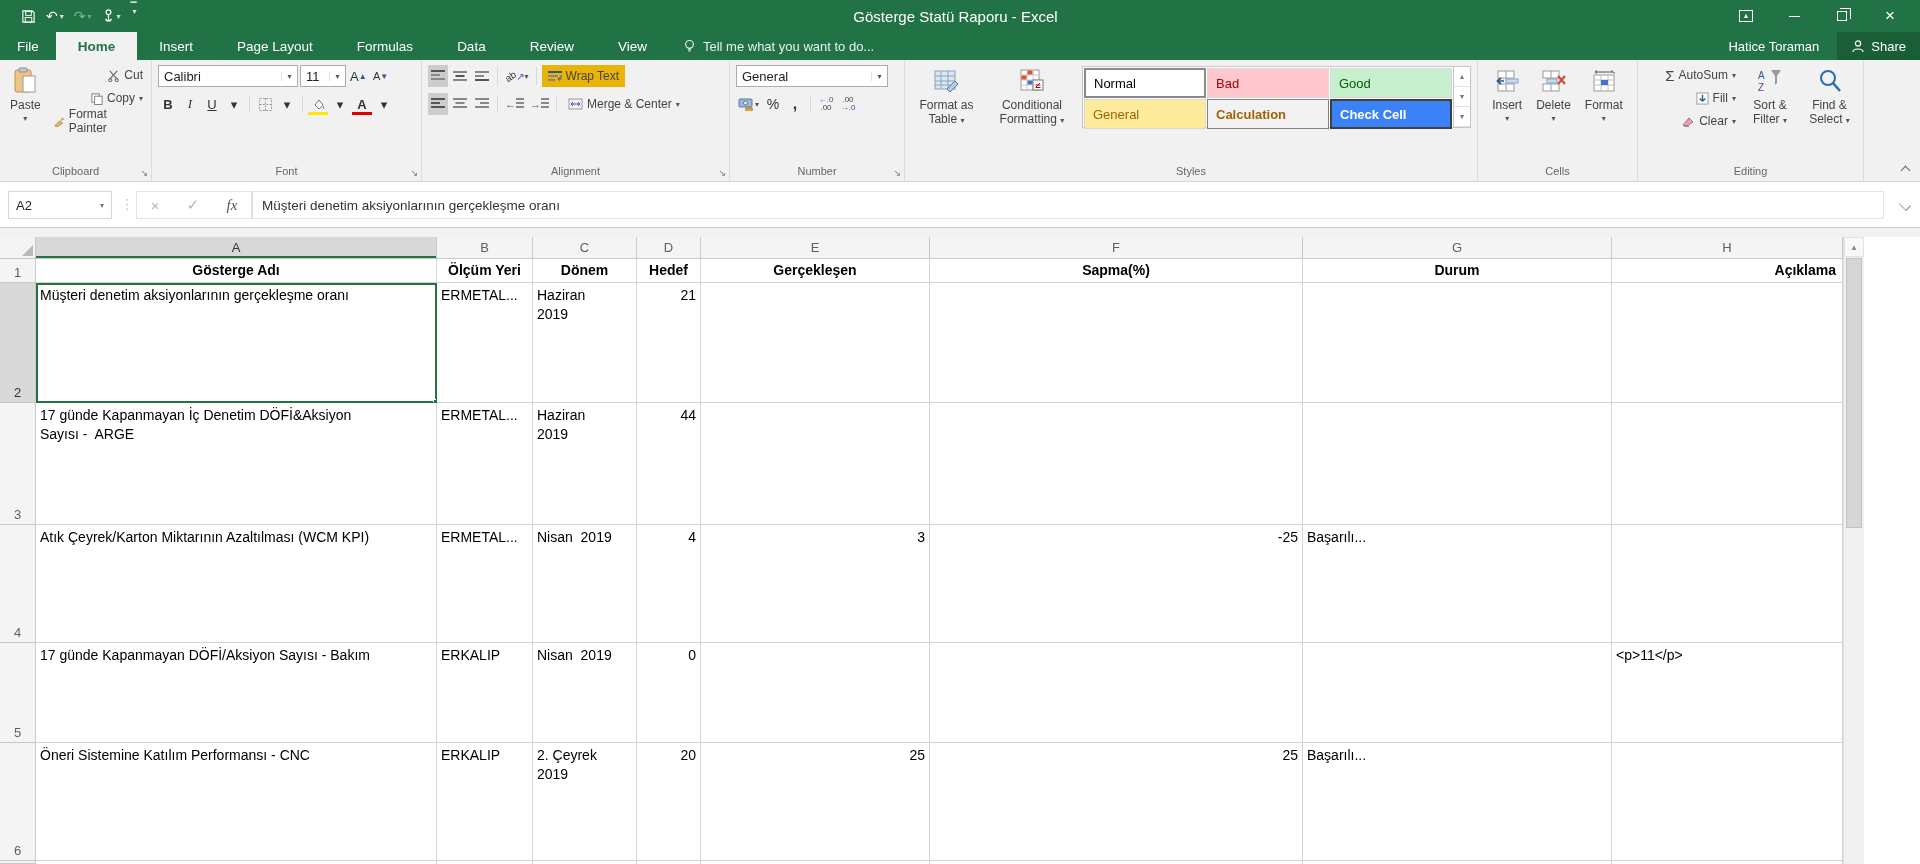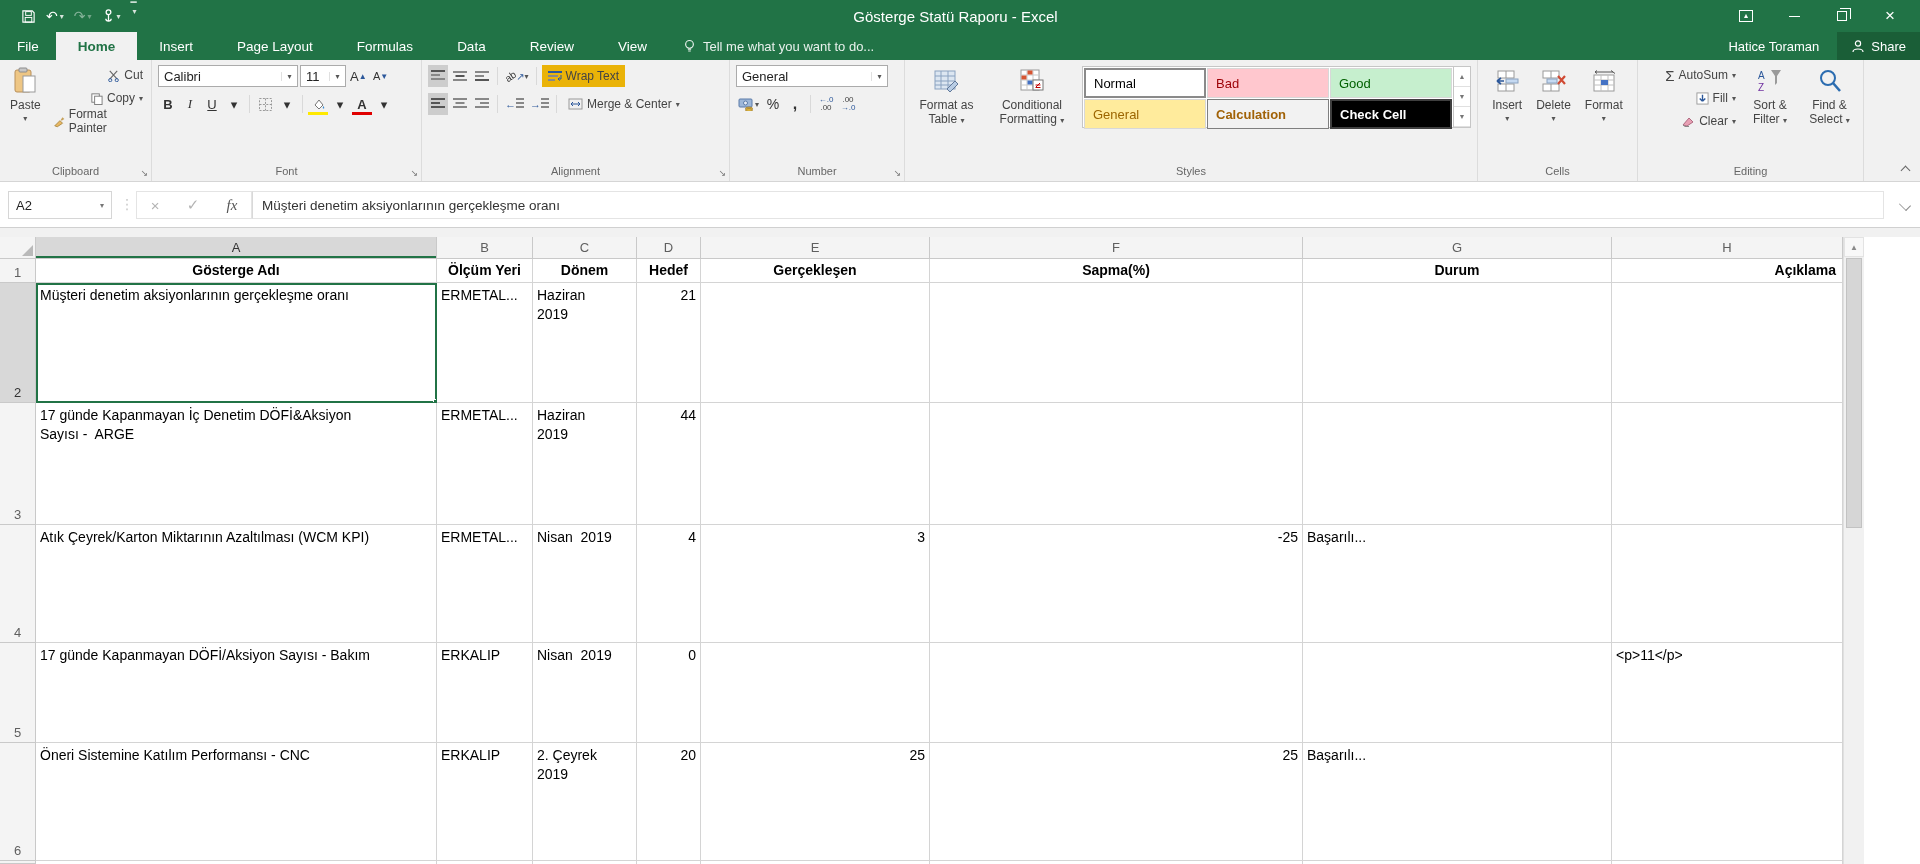--- a/index.html
+++ b/index.html
@@ -58,21 +58,21 @@
 
   
   .gallery { display:flex; border:1px solid #c6c6c6; background:#fff; height:62px; margin-top:2px; }
   .gcells { display:grid; grid-template-columns:repeat(3,122px); grid-template-rows:30px 30px; gap:1px; padding:1px; }
   .gcell { display:flex; align-items:center; padding-left:8px; font-size:13px; border:1px solid #d8d8d8; }
   .g-normal { background:#fff; color:#000; border:2px solid #8a8a8a; }
   .g-bad { background:#ffc7ce; color:#9c0006; }
   .g-good { background:#c6efce; color:#006100; }
   .g-neutral { background:#ffeb9c; color:#9c6500; }
   .g-calc { background:#f2f2f2; color:#a16207; font-weight:bold; border:1px solid #7f7f7f; }
-  .g-check { background:#000000; color:#fff; font-weight:bold; border:2px solid #3f3f3f; }
+  .g-check { background:#3b82f6; color:#fff; font-weight:bold; border:2px solid #3f3f3f; }
   .gscroll { width:17px; border-left:1px solid #c6c6c6; display:flex; flex-direction:column; }
   .gscroll div { flex:1; display:flex; align-items:center; justify-content:center; font-size:7px; color:#777; border-bottom:1px solid #e0e0e0; }
   .collapse-ribbon { position:absolute; right:8px; bottom:6px; width:14px; height:10px; color:#666; }
   .chev-up { width:7px; height:7px; border-left:1.5px solid #666; border-top:1.5px solid #666; transform:rotate(45deg); margin:2px auto; }
 
   
   .fbar { position:absolute; top:182px; left:0; right:0; height:46px; background:#fff; border-bottom:1px solid #d0d0d0; }
   .namebox { position:absolute; left:8px; top:9px; width:104px; height:28px; background:#fff; border:1px solid #d6d6d6; display:flex; align-items:center; font-size:13px; color:#222; padding-left:7px; }
   .namebox .arr { margin-left:auto; width:18px; text-align:center; font-size:8px; color:#777; }
   .fdots { position:absolute; left:120px; top:14px; color:#c9c9c9; font-size:14px; }

